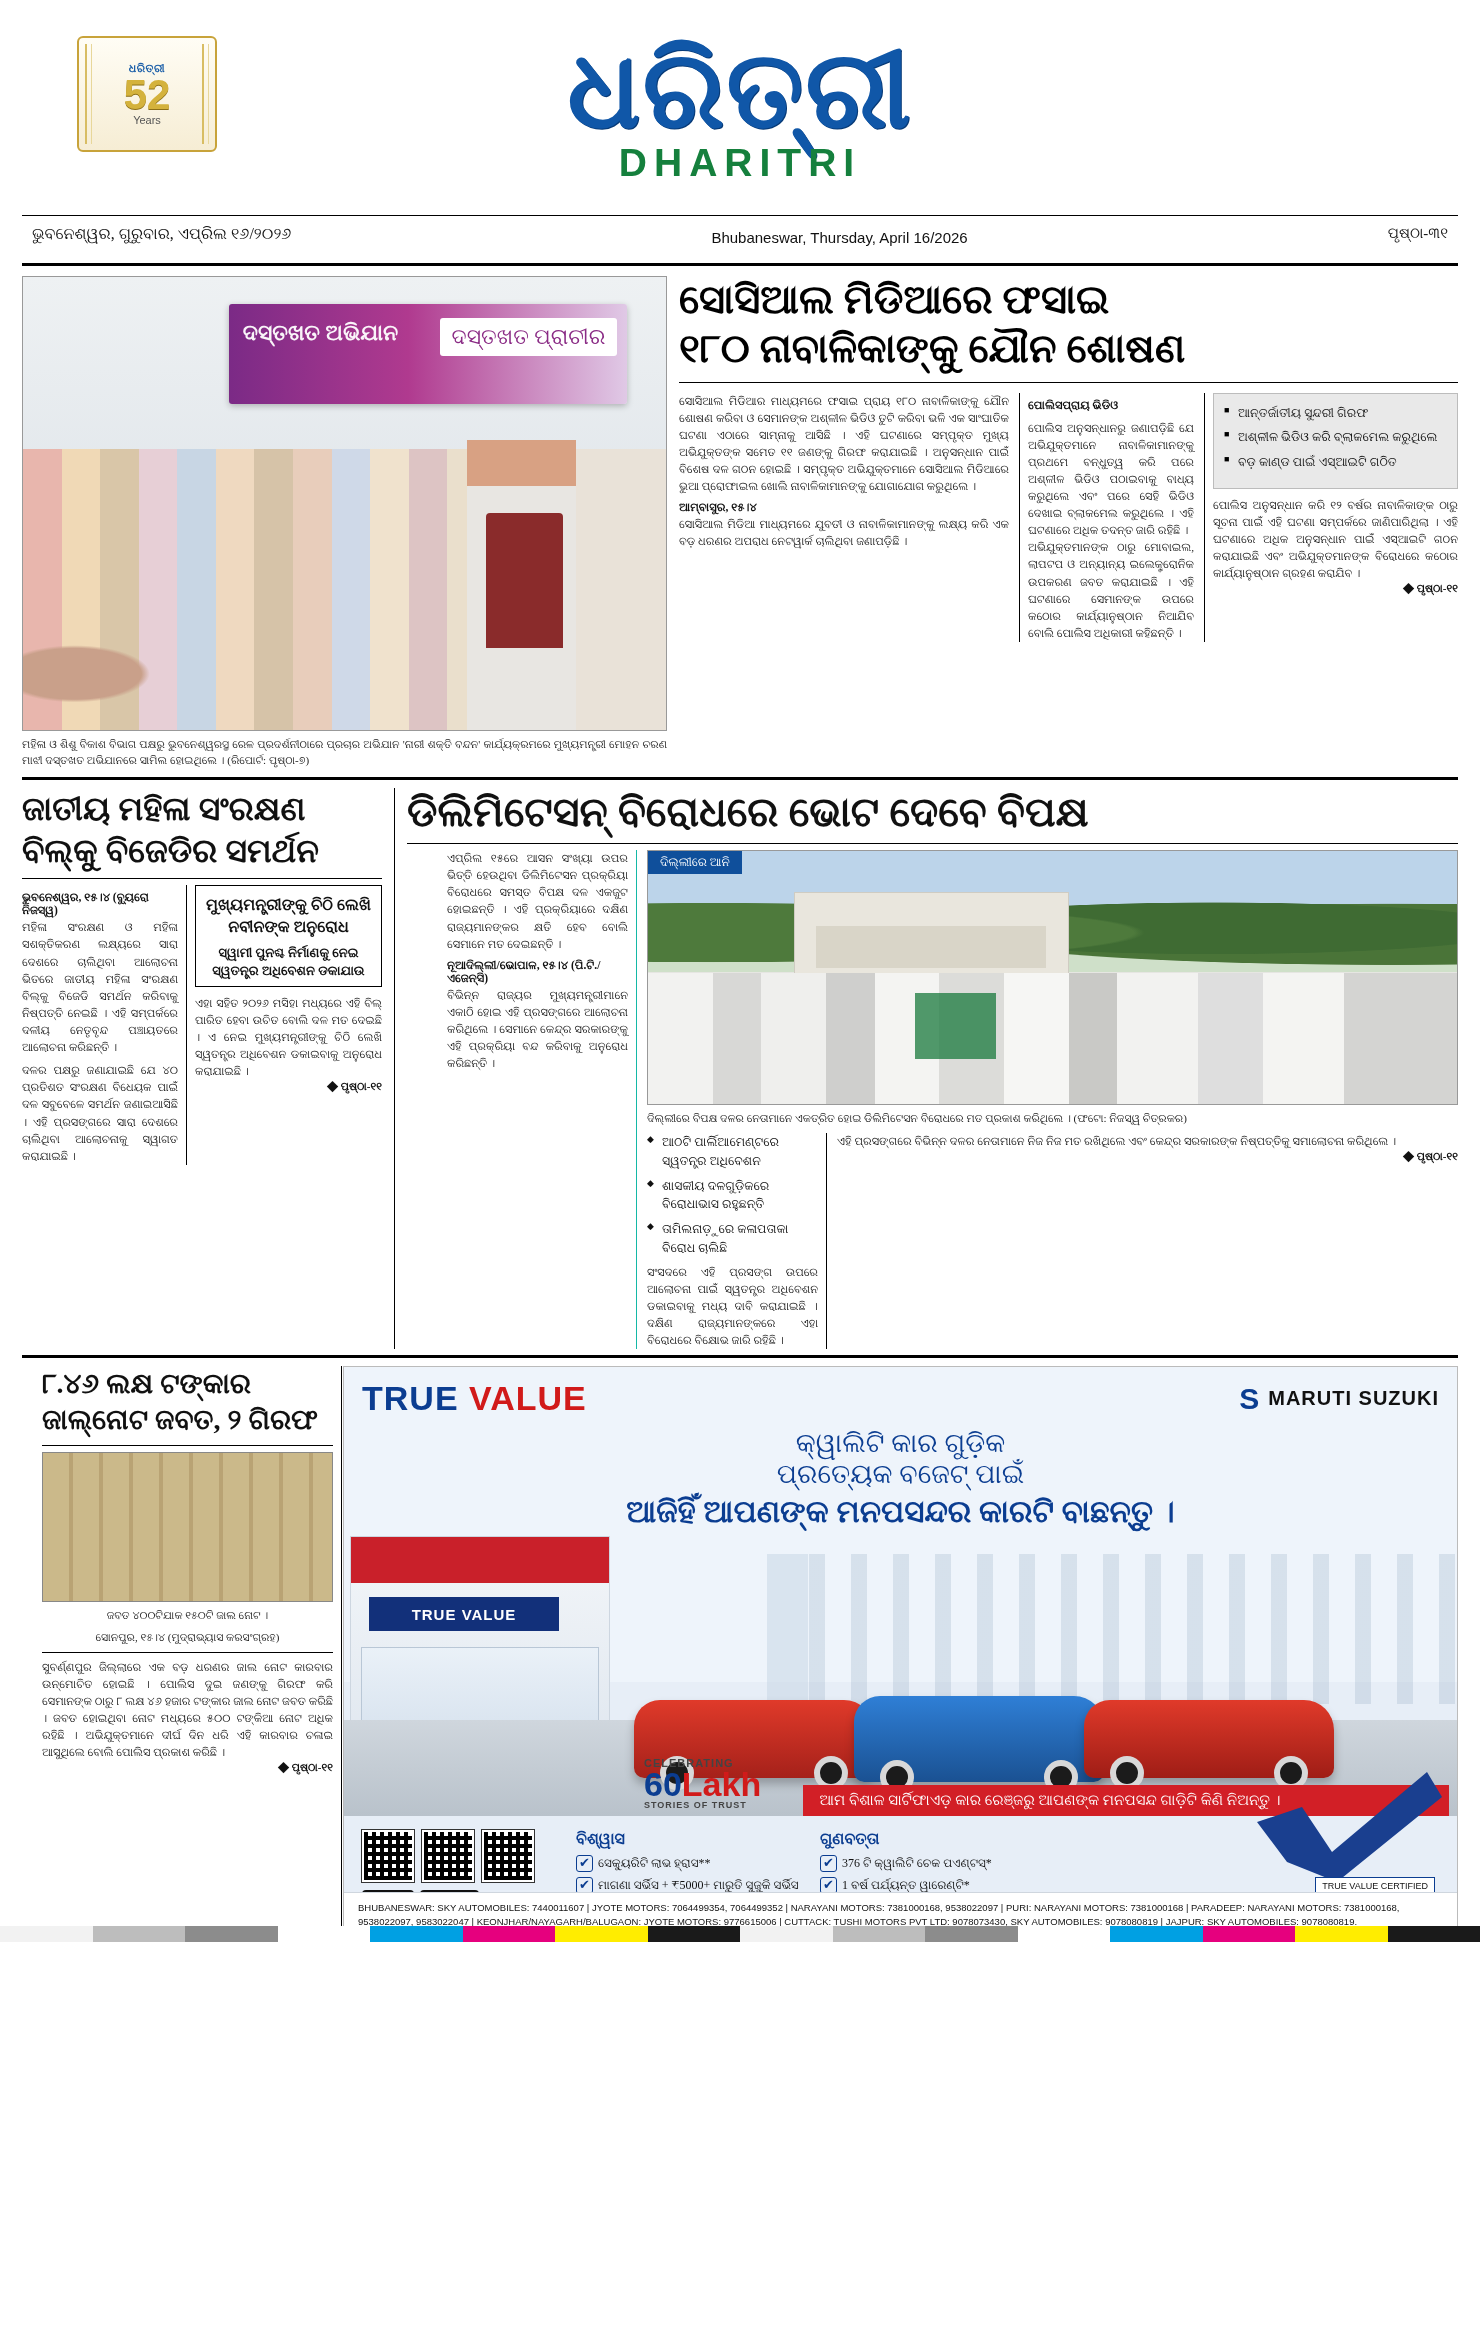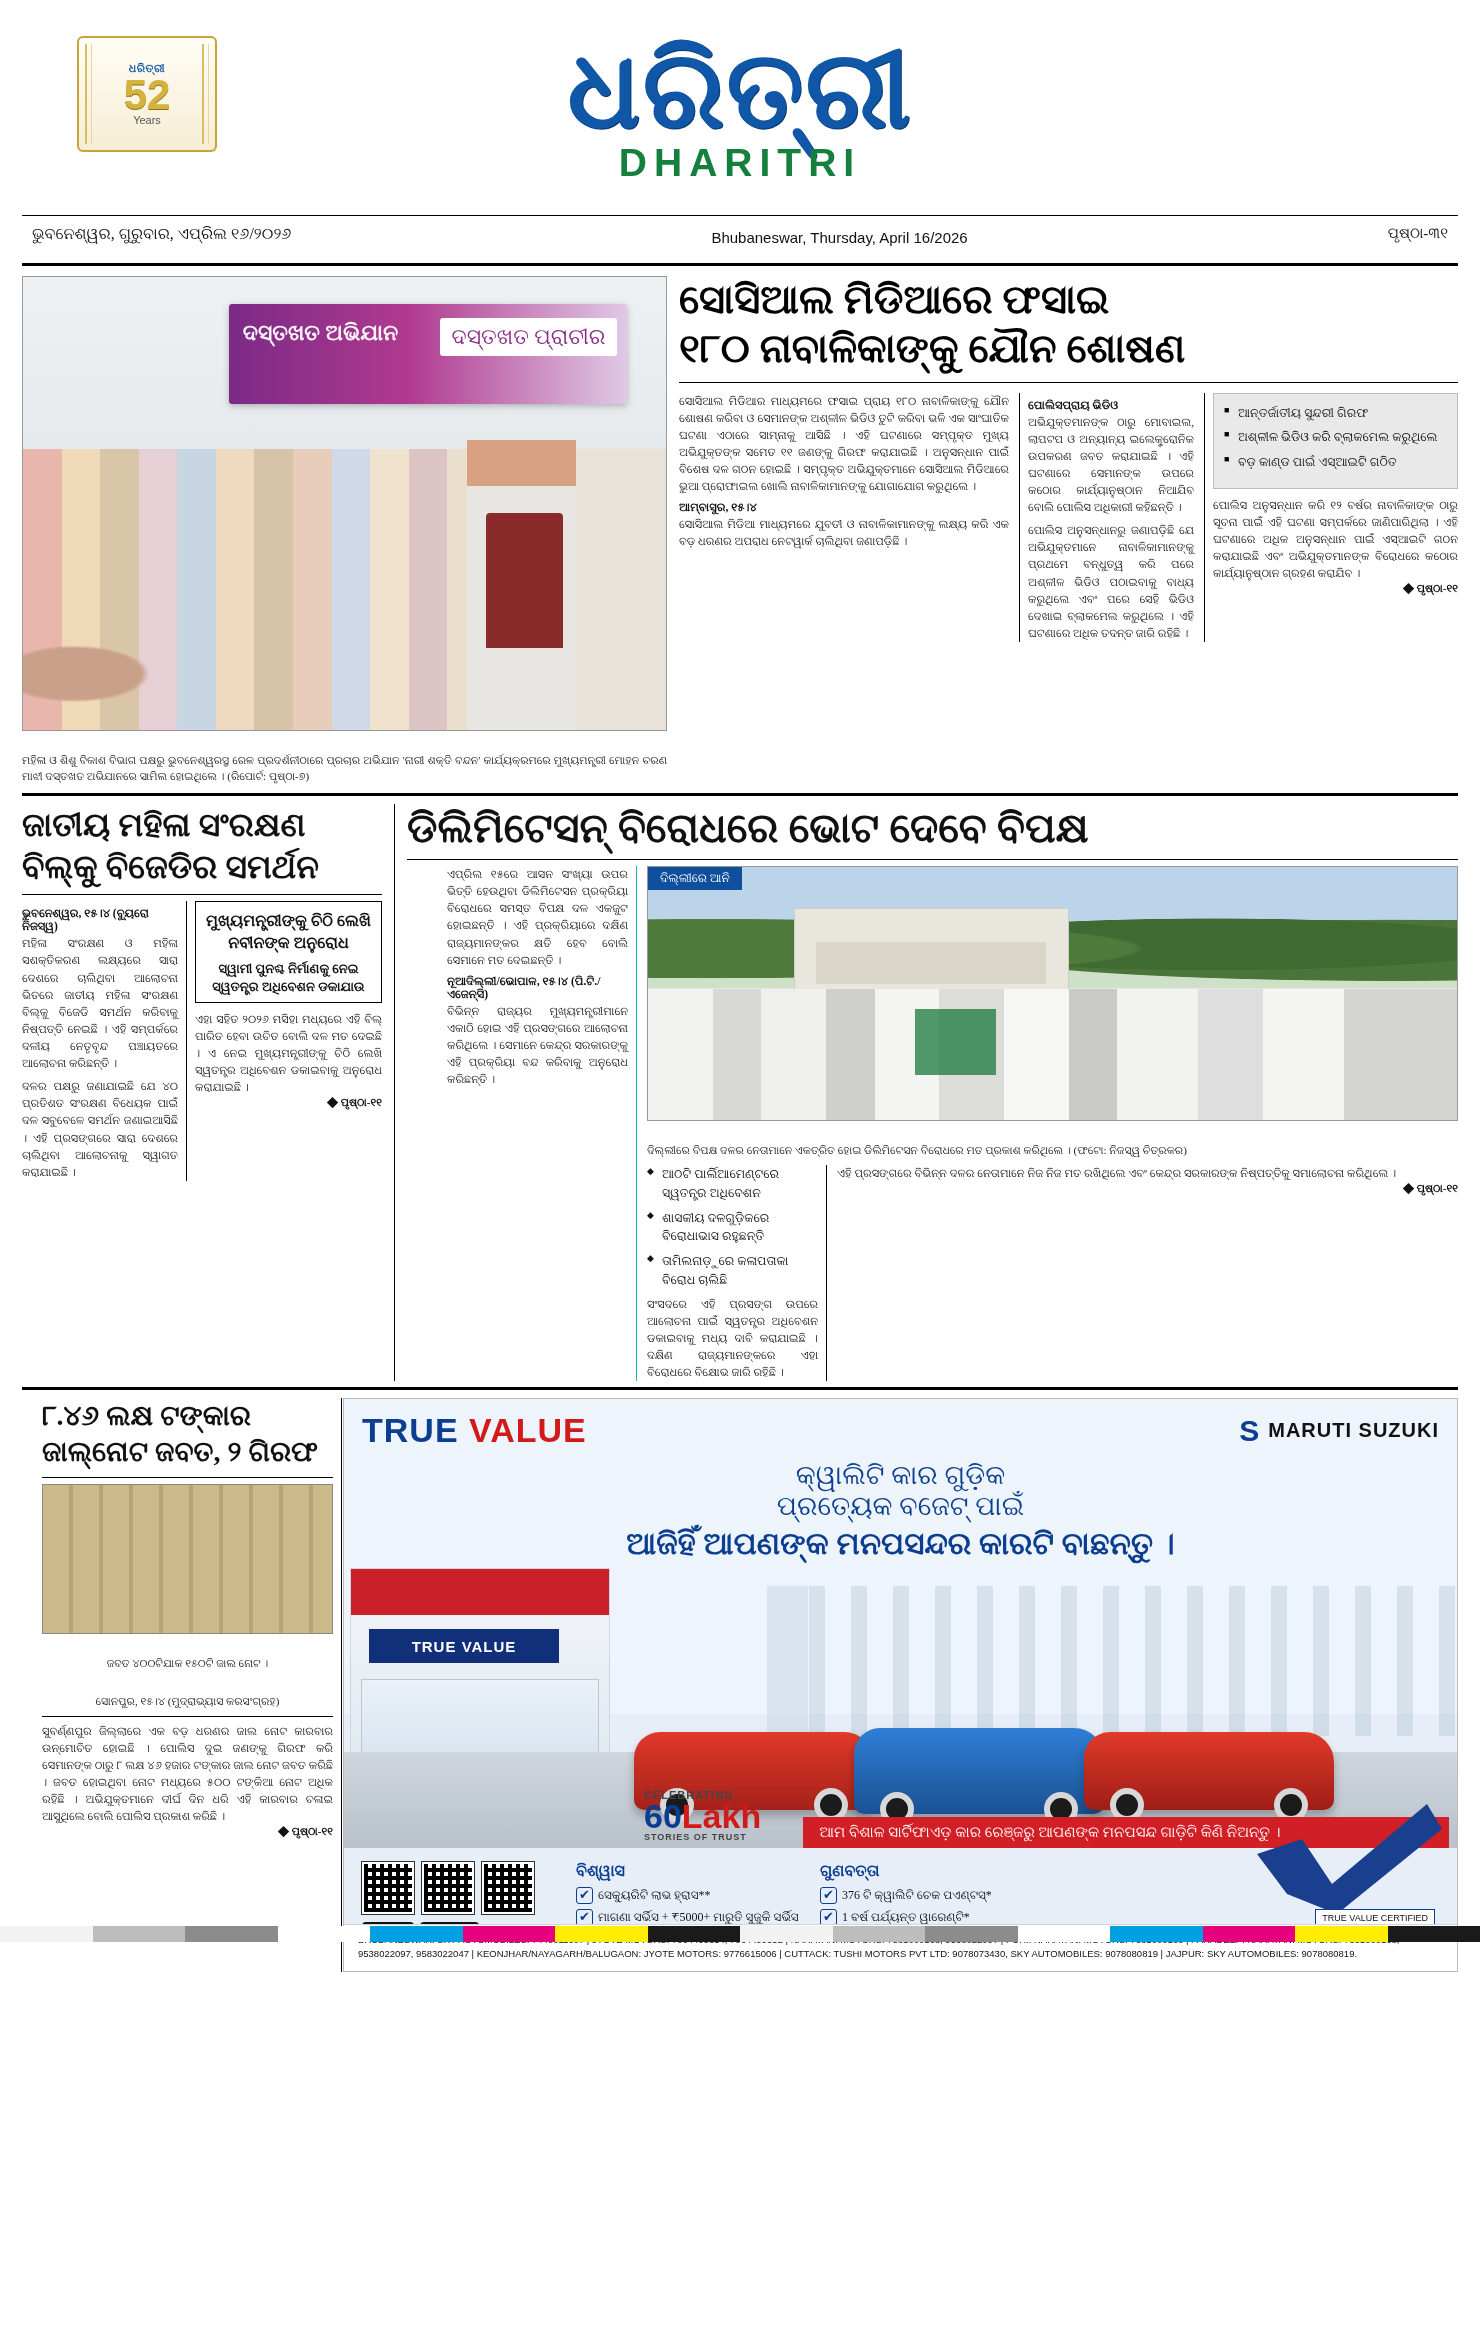--- a/index.html
+++ b/index.html
@@ -66,21 +66,21 @@
   .ph-banner .bt { color:#fff; font-family:"Liberation Serif",serif; font-size:22px; padding:16px 14px; font-weight:bold; opacity:.95;}
   .ph-banner .bt2{ position:absolute; right:10px; top:14px; background:#fff; color:#8a2b85; font-size:22px; padding:6px 12px; border-radius:3px; font-family:"Liberation Serif",serif;}
   .ph-people { position:absolute; left:0; right:0; bottom:0; height:62%;
       background:
         radial-gradient(ellipse at 8% 80%, #c9a08a 0 8%, transparent 9%),
         linear-gradient(90deg,#e8b6ad 0 6%, #f0d9b6 6% 12%, #d9c6a8 12% 18%, #e7cfd6 18% 24%, #c8d6e4 24% 30%, #efd9c0 30% 36%, #d6c3a8 36% 42%, #e8cdbb 42% 48%, #cfd9e8 48% 54%, #f0e2cd 54% 60%, #ddc4c4 60% 66%, #eadfcc 66% 72%, #ffffff 72% 86%, #e9e2d8 86% 100%);
       }
   .ph-person-dark { position:absolute; right:14%; bottom:0; width:17%; height:64%;
       background:linear-gradient(180deg,#d8a183 0 16%, #e8e6e2 16% 52%, #e8e6e2 52% 100%); }
   .ph-vest { position:absolute; right:16%; bottom:18%; width:12%; height:30%; background:#8a2b2b; border-radius:4px 4px 0 0; }
-  .caption { font-family:"Liberation Serif", serif; font-size: 11px; line-height:1.45; text-align:justify; padding-top:22px; color:#222;}
+  .caption { font-family:"Liberation Serif", serif; font-size: 11px; line-height:1.45; text-align:justify; padding-top:6px; color:#222;}
 
   .top-text { flex:1; }
   .head-main { font-family:"Liberation Serif", serif; font-weight:bold; font-size: 40px; line-height:1.22; color:#000; text-align:left; }
   .top-sub { display:flex; gap:10px; margin-top:10px; }
   .bullets { width: 245px; background:#e9e9e9; border:1px solid #bcbcbc; padding:10px 10px 10px 8px; }
   .bullets li { font-family:"Liberation Serif", serif; font-size: 12.5px; line-height:1.5; margin-bottom:6px; list-style:none; position:relative; padding-left:14px;}
   .bullets li:before{ content:"■"; position:absolute; left:0; top:0; font-size:9px; color:#000;}
   .bl { font-family:"Liberation Serif",serif; font-size:11.5px; font-weight:bold; padding:6px 0 2px;}
   .more { font-family:"Liberation Serif",serif; font-size:11px; font-weight:bold; text-align:right; }
 
@@ -216,22 +216,22 @@
       <div class="rule-thin" style="margin-top:8px;"></div>
 
       <div class="top-sub">
         <div style="width:330px;">
           <div class="body-od">ସୋସିଆଲ ମିଡିଆର ମାଧ୍ୟମରେ ଫସାଇ ପ୍ରାୟ ୧୮୦ ନାବାଳିକାଙ୍କୁ ଯୌନ ଶୋଷଣ କରିବା ଓ ସେମାନଙ୍କ ଅଶ୍ଳୀଳ ଭିଡିଓ ତୁଟି କରିବା ଭଳି ଏକ ସାଂଘାତିକ ଘଟଣା ଏଠାରେ ସାମ୍ନାକୁ ଆସିଛି । ଏହି ଘଟଣାରେ ସମ୍ପୃକ୍ତ ମୁଖ୍ୟ ଅଭିଯୁକ୍ତଙ୍କ ସମେତ ୧୧ ଜଣଙ୍କୁ ଗିରଫ କରାଯାଇଛି । ଅନୁସନ୍ଧାନ ପାଇଁ ବିଶେଷ ଦଳ ଗଠନ ହୋଇଛି । ସମ୍ପୃକ୍ତ ଅଭିଯୁକ୍ତମାନେ ସୋସିଆଲ ମିଡିଆରେ ଭୁଆ ପ୍ରୋଫାଇଲ ଖୋଲି ନାବାଳିକାମାନଙ୍କୁ ଯୋଗାଯୋଗ କରୁଥିଲେ ।</div>
           <div class="bl od">ଆମ୍ବାସୁର, ୧୫।୪</div>
           <div class="body-od">ସୋସିଆଲ ମିଡିଆ ମାଧ୍ୟମରେ ଯୁବତୀ ଓ ନାବାଳିକାମାନଙ୍କୁ ଲକ୍ଷ୍ୟ କରି ଏକ ବଡ଼ ଧରଣର ଅପରାଧ ନେଟୱାର୍କ ଚାଲିଥିବା ଜଣାପଡ଼ିଛି ।</div>
         </div>
         <div style="width:175px; padding-left:8px; border-left:1px solid #000;">
           <div class="bl od">ପୋଲିସପ୍ରାୟ ଭିଡିଓ</div>
+          <div class="body-od" style="margin-top:6px;">ପୋଲିସ ଅନୁସନ୍ଧାନରୁ ଜଣାପଡ଼ିଛି ଯେ ଅଭିଯୁକ୍ତମାନେ ନାବାଳିକାମାନଙ୍କୁ ପ୍ରଥମେ ବନ୍ଧୁତ୍ୱ କରି ପରେ ଅଶ୍ଳୀଳ ଭିଡିଓ ପଠାଇବାକୁ ବାଧ୍ୟ କରୁଥିଲେ ଏବଂ ପରେ ସେହି ଭିଡିଓ ଦେଖାଇ ବ୍ଲାକମେଲ କରୁଥିଲେ । ଏହି ଘଟଣାରେ ଅଧିକ ତଦନ୍ତ ଜାରି ରହିଛି ।</div>
           <div class="body-od">ଅଭିଯୁକ୍ତମାନଙ୍କ ଠାରୁ ମୋବାଇଲ, ଲାପଟପ ଓ ଅନ୍ୟାନ୍ୟ ଇଲେକ୍ଟ୍ରୋନିକ ଉପକରଣ ଜବତ କରାଯାଇଛି । ଏହି ଘଟଣାରେ ସେମାନଙ୍କ ଉପରେ କଠୋର କାର୍ଯ୍ୟାନୁଷ୍ଠାନ ନିଆଯିବ ବୋଲି ପୋଲିସ ଅଧିକାରୀ କହିଛନ୍ତି ।</div>
-          <div class="body-od" style="margin-top:6px;">ପୋଲିସ ଅନୁସନ୍ଧାନରୁ ଜଣାପଡ଼ିଛି ଯେ ଅଭିଯୁକ୍ତମାନେ ନାବାଳିକାମାନଙ୍କୁ ପ୍ରଥମେ ବନ୍ଧୁତ୍ୱ କରି ପରେ ଅଶ୍ଳୀଳ ଭିଡିଓ ପଠାଇବାକୁ ବାଧ୍ୟ କରୁଥିଲେ ଏବଂ ପରେ ସେହି ଭିଡିଓ ଦେଖାଇ ବ୍ଲାକମେଲ କରୁଥିଲେ । ଏହି ଘଟଣାରେ ଅଧିକ ତଦନ୍ତ ଜାରି ରହିଛି ।</div>
         </div>
         <div style="flex:1; padding-left:8px; border-left:1px solid #000;">
           <ul class="bullets" style="margin:0 0 8px;padding:10px;">
             <li>ଆନ୍ତର୍ଜାତୀୟ ସୁନ୍ଦରୀ ଗିରଫ</li>
             <li>ଅଶ୍ଳୀଳ ଭିଡିଓ କରି ବ୍ଲାକମେଲ କରୁଥିଲେ</li>
             <li>ବଡ଼ କାଣ୍ଡ ପାଇଁ ଏସ୍‌ଆଇଟି ଗଠିତ</li>
           </ul>
           <div class="body-od">ପୋଲିସ ଅନୁସନ୍ଧାନ କରି ୧୨ ବର୍ଷର ନାବାଳିକାଙ୍କ ଠାରୁ ସୂଚନା ପାଇଁ ଏହି ଘଟଣା ସମ୍ପର୍କରେ ଜାଣିପାରିଥିଲା । ଏହି ଘଟଣାରେ ଅଧିକ ଅନୁସନ୍ଧାନ ପାଇଁ ଏସ୍‌ଆଇଟି ଗଠନ କରାଯାଇଛି ଏବଂ ଅଭିଯୁକ୍ତମାନଙ୍କ ବିରୋଧରେ କଠୋର କାର୍ଯ୍ୟାନୁଷ୍ଠାନ ଗ୍ରହଣ କରାଯିବ ।</div>
           <div class="more od">◆ ପୃଷ୍ଠା-୧୧</div>
         </div>

